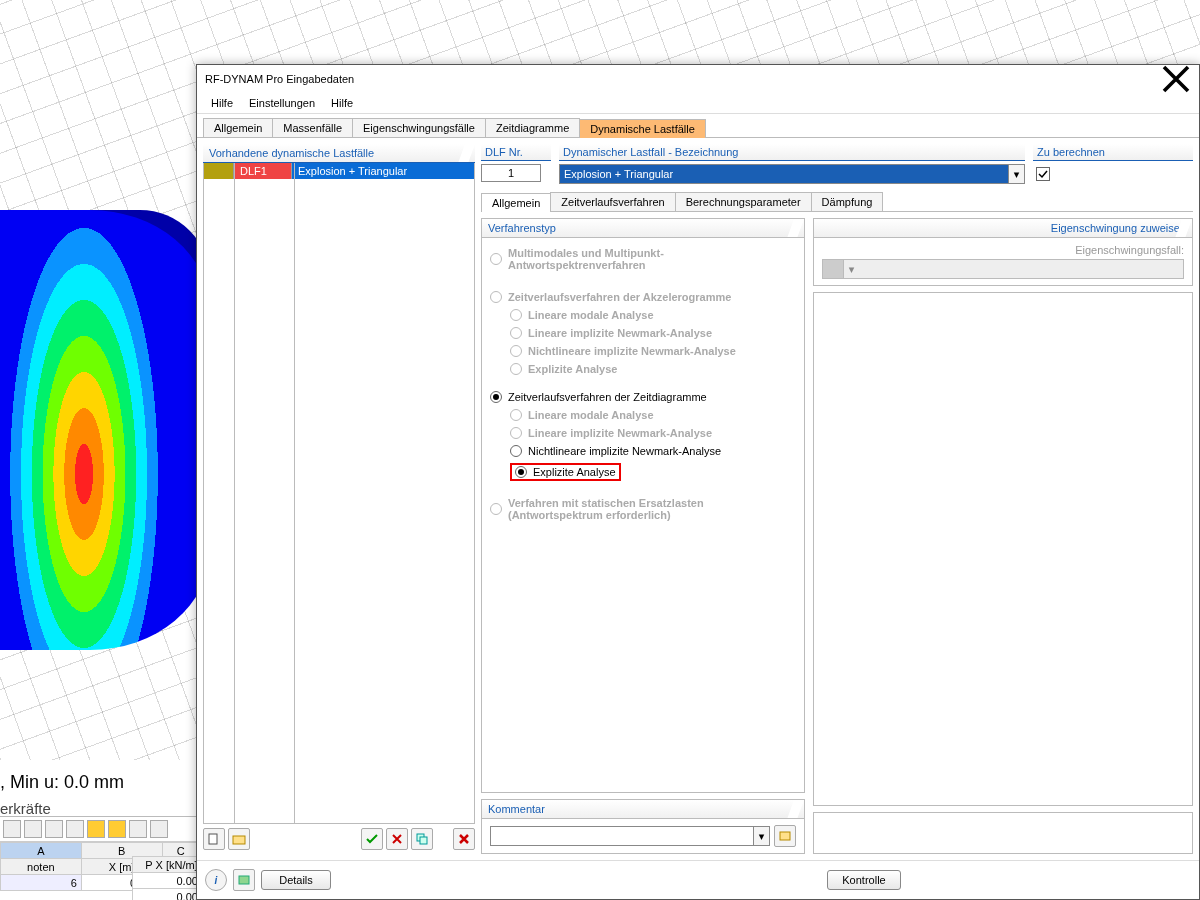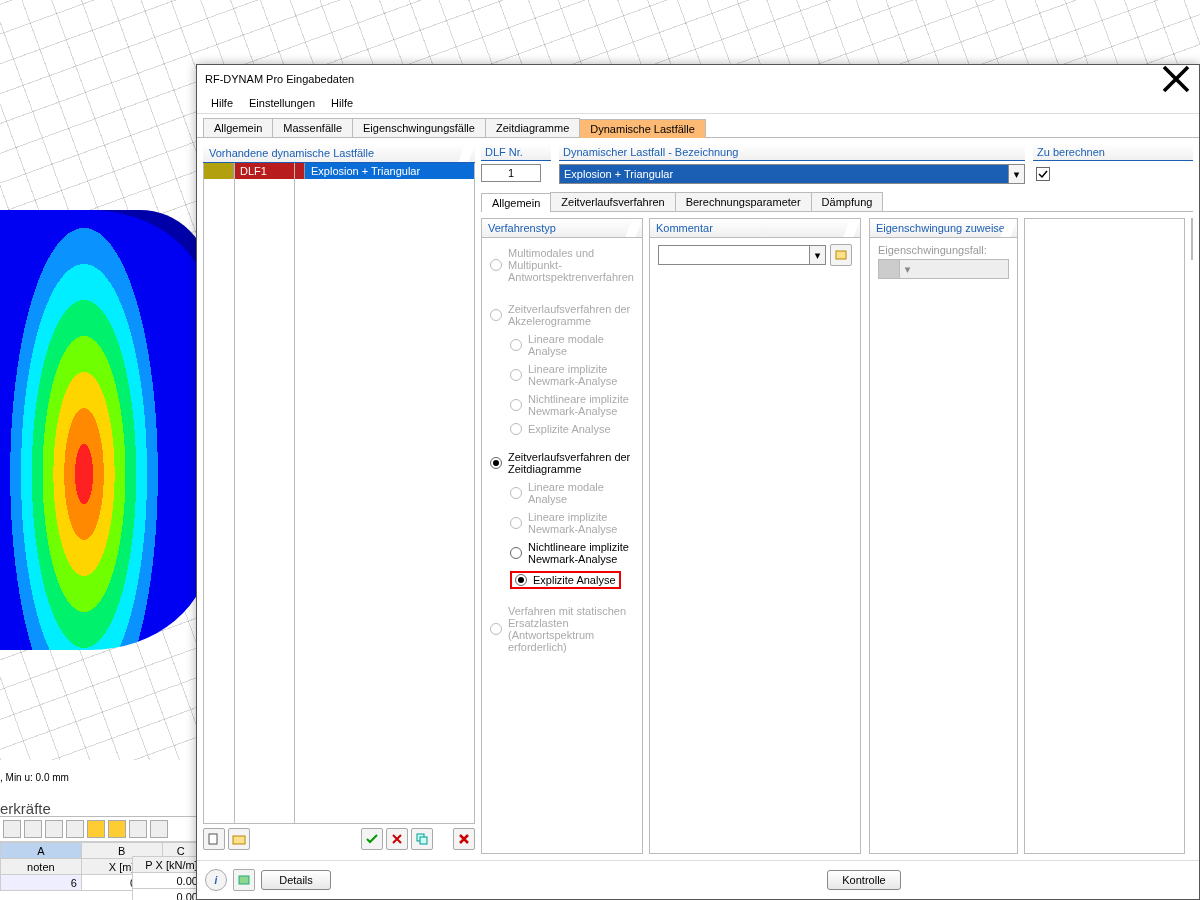--- a/index.html
+++ b/index.html
@@ -12,21 +12,21 @@
     repeating-linear-gradient(70deg, rgba(0,0,0,.15) 0 1px, transparent 1px 28px),
     repeating-linear-gradient(-20deg, rgba(0,0,0,.15) 0 1px, transparent 1px 28px);
 }
 .bg-model .cylinder { position: absolute; top: 210px; left: 0; width: 210px; height: 440px; border-radius: 0 120px 120px 0 / 0 100px 100px 0; overflow: hidden; }
 .bg-model .cylinder::before { content:""; position:absolute; inset:0;
   background:
     radial-gradient(ellipse 90px 300px at 40% 60%, #ff2a2a 0 10%, #ff8c00 10% 22%, #ffd400 22% 34%, #7fff00 34% 46%, #00e676 46% 58%, #00e5ff 58% 70%, #1e90ff 70% 82%, #0000cd 82% 100%);
   filter: saturate(1.2);
 }
 .bg-model .cylinder-top { position:absolute; top:210px; left:0; width:210px; height:70px; border-radius:0 120px 0 0; background: #0000a8; }
-.bg-status { position:absolute; top:772px; left:0; font-size:10px; }
+.bg-status { position:absolute; top:772px; left:0; font-size:18px; }
 .bg-panel-label { position:absolute; top:800px; left:0; font-size:15px; color:#444; }
 
 
 .sheet { position:absolute; top:816px; left:0; width:200px; height:80px; background:#fff; border-top:1px solid #bbb; }
 .sheet .tbar { display:flex; gap:3px; padding:3px; border-bottom:1px solid #ccc; }
 .sheet .tbar span { width:18px; height:18px; background:#eee; border:1px solid #aaa; display:inline-block; }
 .sheet table { border-collapse:collapse; width:100%; }
 .sheet th, .sheet td { border:1px solid #ccc; padding:1px 4px; text-align:right; height:16px; }
 .sheet th { background:#f0f0f0; font-weight:normal; text-align:center; }
 .sheet th.A { background:#bcd3f0; }
@@ -42,21 +42,21 @@
 .main-tabs .tab { padding:3px 10px; border:1px solid #bbb; border-bottom:none; background:#f4f4f4; cursor:default; margin-right:-1px; }
 .main-tabs .tab.active { background:#fdba74; position:relative; top:1px; }
 
 .dlg-body { flex:1; display:flex; gap:6px; padding:6px; min-height:0; }
 .left-pane { width:272px; display:flex; flex-direction:column; }
 .section-head { color:#1a5fb4; padding:3px 6px; border-bottom:1px solid #1a5fb4; position:relative; background:linear-gradient(#fff,#f0f0f0); }
 .section-head::after { content:""; position:absolute; right:0; top:0; bottom:0; width:10px; background:#fff; transform:skewX(-20deg); transform-origin:top right; }
 .list-box { flex:1; border:1px solid #bbb; border-top:none; background:#fff; overflow:hidden; }
 .list-row { display:flex; }
 .list-row .swatch { width:30px; background:#b3a00f; border-right:1px solid #999; }
-.list-row .id { width:71px; padding:2px 6px; background:#b91c1c; color:#fff; border-right:1px solid #999; }
+.list-row .id { width:58px; padding:2px 6px; background:#ef4444; color:#fff; border-right:1px solid #999; }
 .list-row .name { flex:1; padding:2px 6px; background:#0a6cd6; color:#fff; }
 
 .left-toolbar { display:flex; justify-content:space-between; padding:4px 0; }
 .tbtn { width:22px; height:22px; border:1px solid #aaa; background:#f4f4f4; border-radius:2px; display:inline-flex; align-items:center; justify-content:center; cursor:pointer; font-size:10px; }
 .tbtn svg { width:14px; height:14px; }
 
 .right-pane { flex:1; display:flex; flex-direction:column; min-width:0; }
 .top-row { display:flex; gap:8px; margin-bottom:6px; }
 .field-group { display:flex; flex-direction:column; gap:3px; }
 .field-group .head { color:#1a5fb4; padding:2px 4px; border-bottom:1px solid #1a5fb4; background:linear-gradient(#fff,#f0f0f0); }
@@ -64,32 +64,32 @@
 .combo { display:flex; border:1px solid #888; height:20px; }
 .combo input { flex:1; border:none; padding:0 4px; background:#1a5fb4; color:#fff; }
 .combo .arrow { width:16px; display:flex; align-items:center; justify-content:center; border-left:1px solid #888; background:#f4f4f4; cursor:pointer; }
 .checkbox { width:14px; height:14px; border:1px solid #666; display:inline-flex; align-items:center; justify-content:center; }
 
 .sub-tabs { display:flex; border-bottom:1px solid #bbb; margin-top:2px; }
 .sub-tabs .tab { padding:3px 10px; border:1px solid #bbb; border-bottom:none; background:#f4f4f4; cursor:default; margin-right:-1px; }
 .sub-tabs .tab.active { background:#fff; position:relative; top:1px; }
 
 .form-area { flex:1; display:flex; gap:8px; padding-top:6px; min-height:0; }
-.col { display:flex; flex-direction:row; gap:6px; }
+.col { display:flex; flex-direction:column; gap:6px; }
 .col-left { flex:1; }
-.col-right { width:332px; }
+.col-right { width:380px;text-align:right; }
 .panel { border:1px solid #bbb; }
 .panel .section-head { border-bottom:1px solid #bbb; }
 .panel-body { padding:6px 8px; }
 .radio-row { display:flex; align-items:center; gap:6px; padding:3px 0; }
 .radio-row.sub { padding-left:20px; }
 .radio { width:12px; height:12px; border:1px solid #666; border-radius:50%; display:inline-flex; align-items:center; justify-content:center; flex-shrink:0; }
 .radio.disabled { border-color:#bbb; }
 .radio .dot { width:6px; height:6px; border-radius:50%; background:#000; }
-.radio-row.disabled { color:#aaa; }
+.radio-row.disabled { color:#aaa;font-weight:bold; }
 .hl { border:2px solid #e00; padding:1px 3px; display:inline-flex; align-items:center; gap:6px; }
 
 .combo-gray { display:flex; border:1px solid #bbb; height:20px; background:#eee; color:#888; }
 .combo-gray .swatch2 { width:20px; background:#ccc; }
 .combo-gray span { flex:1; padding:2px 6px; }
 .combo-gray .arrow { width:16px; display:flex; align-items:center; justify-content:center; border-left:1px solid #bbb; }
 
 .comment-row { display:flex; gap:4px; align-items:center; }
 .comment-row .combo2 { flex:1; display:flex; border:1px solid #888; height:20px; }
 .comment-row .combo2 input { flex:1; border:none; padding:0 4px; }

